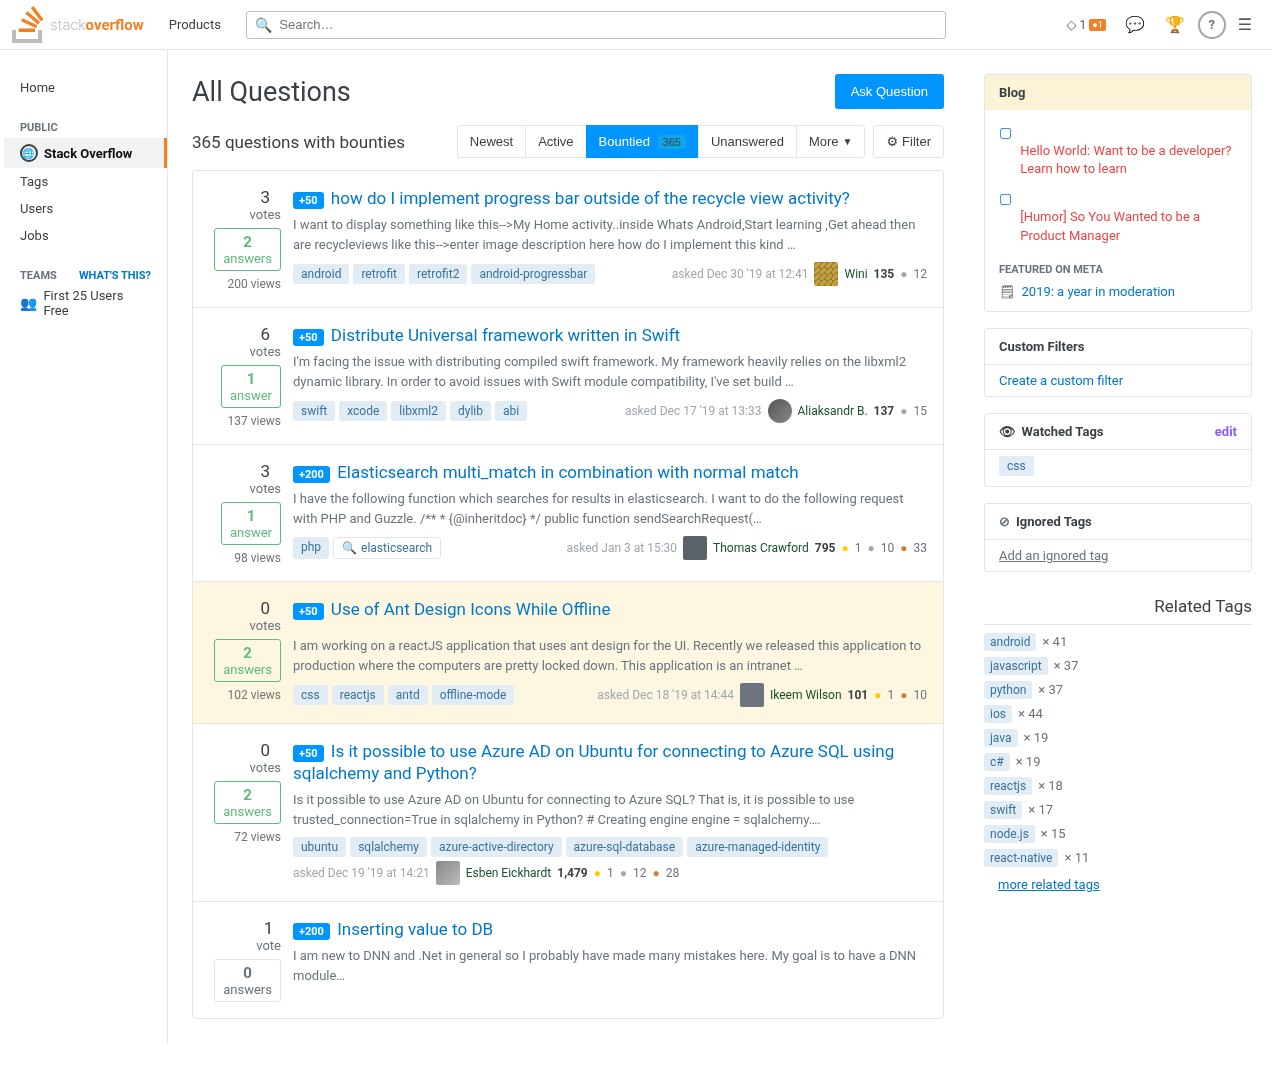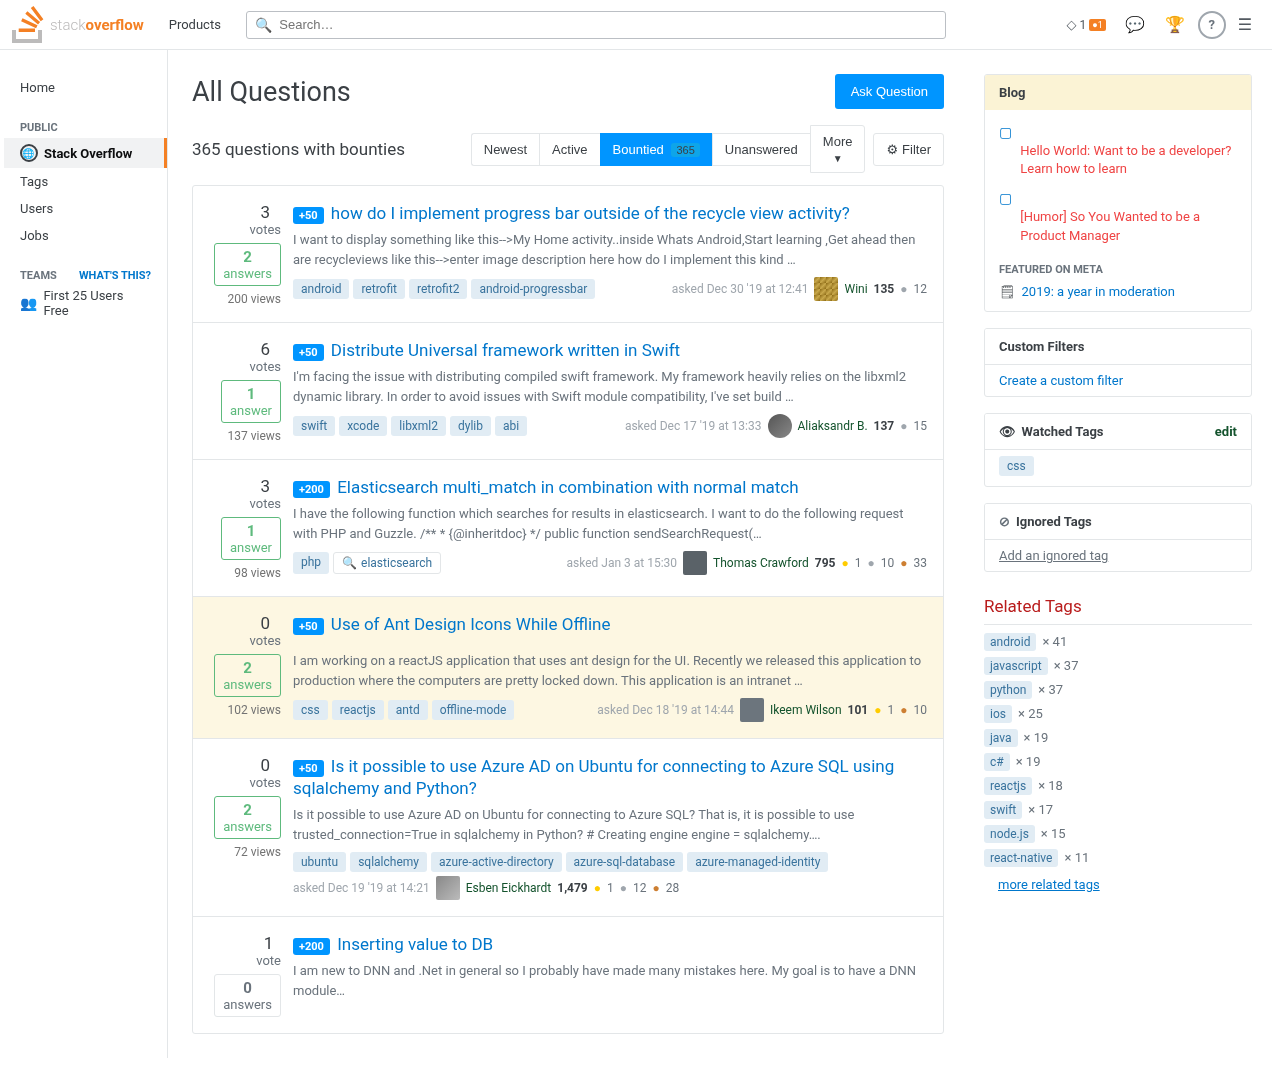--- a/index.html
+++ b/index.html
@@ -72,21 +72,21 @@
     .sidebar-box-body { padding: 12px 14px; font-size: 13px; }
     .blog-item { display: flex; align-items: flex-start; gap: 8px; margin-bottom: 10px; }
     .blog-icon { color: #0077cc; font-size: 14px; margin-top: 2px; flex-shrink: 0; }
     .blog-link { color: #ef4444; text-decoration: none; line-height: 1.4; margin-top: 20px; }
     .featured-meta { padding: 8px 14px; }
     .featured-label { font-size: 11px; font-weight: bold; color: #6a737c; text-transform: uppercase; margin-bottom: 8px; }
     .featured-item { display: flex; align-items: flex-start; gap: 6px; font-size: 13px; }
     .featured-link { color: #0077cc; text-decoration: none; }
     .custom-filter-link { color: #0077cc; text-decoration: none; display: block; padding: 8px 14px; font-size: 13px; }
     .watched-tag { background: #e1ecf4; color: #39739d; font-size: 12px; padding: 3px 8px; border-radius: 3px; display: inline-block; margin: 6px 14px; }
-    .edit-link { color: #14532d; font-size: 13px; cursor: pointer; text-align: center; }
+    .edit-link { color: #8b5cf6; font-size: 13px; cursor: pointer; text-align: center; }
     .ignored-add { color: #6a737c; font-size: 13px; padding: 8px 14px; display: block; }
     .related-tags-body { padding: 10px 14px; }
     .related-tag-item { display: flex; align-items: center; gap: 6px; margin-bottom: 6px; font-size: 13px; }
     .related-tag-name { background: #e1ecf4; color: #39739d; padding: 2px 6px; border-radius: 3px; text-decoration: none; font-size: 12px; }
     .related-tag-count { color: #6a737c; }
     .more-tags { color: #0077cc; font-size: 13px; padding: 4px 14px 10px; display: block; cursor: pointer; }
     .avatar-pattern { background: linear-gradient(45deg, #c0c0c0 25%, #a0a0a0 25%, #a0a0a0 50%, #c0c0c0 50%, #c0c0c0 75%, #a0a0a0 75%); background-size: 8px 8px; }
   </style>
 </head>
 <body>
@@ -156,21 +156,21 @@
     <div class="questions-meta">
       <span class="questions-count">365 questions with bounties</span>
       <div class="filter-tabs">
         <button class="tab-btn">Newest</button>
         <button class="tab-btn">Active</button>
         <button class="tab-btn bountied">
           <span>Bountied</span>
           <span class="tab-badge">365</span>
         </button>
         <button class="tab-btn">Unanswered</button>
-        <button class="tab-btn" style="border-right:1px solid #e3e6e8;border-radius:0 3px 3px 0;display:flex;align-items:center;gap:4px;flex-direction:column;">
+        <button class="tab-btn" style="border-right:1px solid #e3e6e8;border-radius:0 3px 3px 0;display:flex;align-items:center;gap:4px;">
           <span>More</span>
           <span style="font-size:10px;">▼</span>
         </button>
         <button class="filter-btn">
           <span style="font-size:13px;">⚙</span>
           <span>Filter</span>
         </button>
       </div>
     </div>
 
@@ -439,37 +439,37 @@
 
     <div class="sidebar-box">
       <div class="sidebar-box-header ignored">
         <span style="font-size:13px;color:#6a737c;">⊘</span>
         <span>Ignored Tags</span>
       </div>
       <a href="#" class="ignored-add">Add an ignored tag</a>
     </div>
 
     <div class="sidebar-box" style="border:none;">
-      <div style="font-size:17px;font-weight:normal;color:#b91c1c;padding:8px 0 8px 0;border-bottom:1px solid #e3e6e8;margin-bottom:8px;">Related Tags</div>
+      <div style="font-size:17px;font-weight:normal;color:#404040;padding:8px 0 8px 0;border-bottom:1px solid #e3e6e8;margin-bottom:8px;text-align:right;">Related Tags</div>
       <div class="related-tags-body" style="padding:0;">
         <div class="related-tag-item">
           <a href="#" class="related-tag-name">android</a>
           <span class="related-tag-count">× 41</span>
         </div>
         <div class="related-tag-item">
           <a href="#" class="related-tag-name">javascript</a>
           <span class="related-tag-count">× 37</span>
         </div>
         <div class="related-tag-item">
           <a href="#" class="related-tag-name">python</a>
           <span class="related-tag-count">× 37</span>
         </div>
         <div class="related-tag-item">
           <a href="#" class="related-tag-name">ios</a>
-          <span class="related-tag-count">× 25</span>
+          <span class="related-tag-count">× 44</span>
         </div>
         <div class="related-tag-item">
           <a href="#" class="related-tag-name">java</a>
           <span class="related-tag-count">× 19</span>
         </div>
         <div class="related-tag-item">
           <a href="#" class="related-tag-name">c#</a>
           <span class="related-tag-count">× 19</span>
         </div>
         <div class="related-tag-item">

